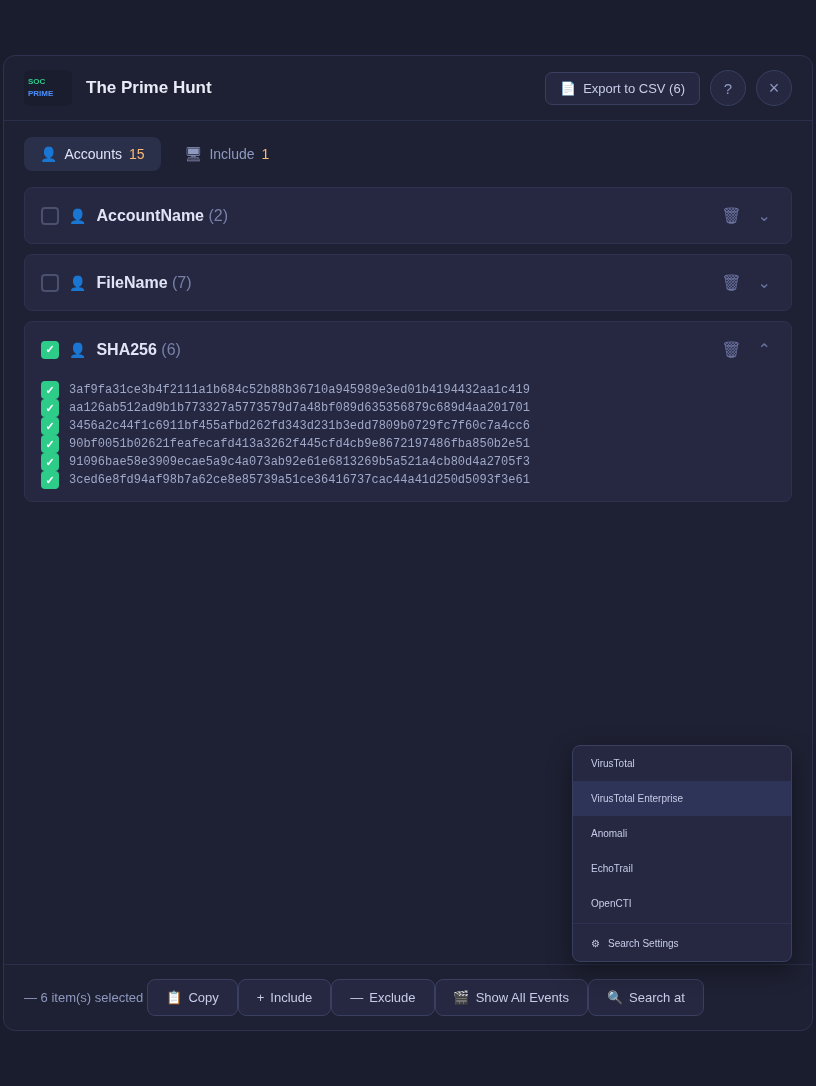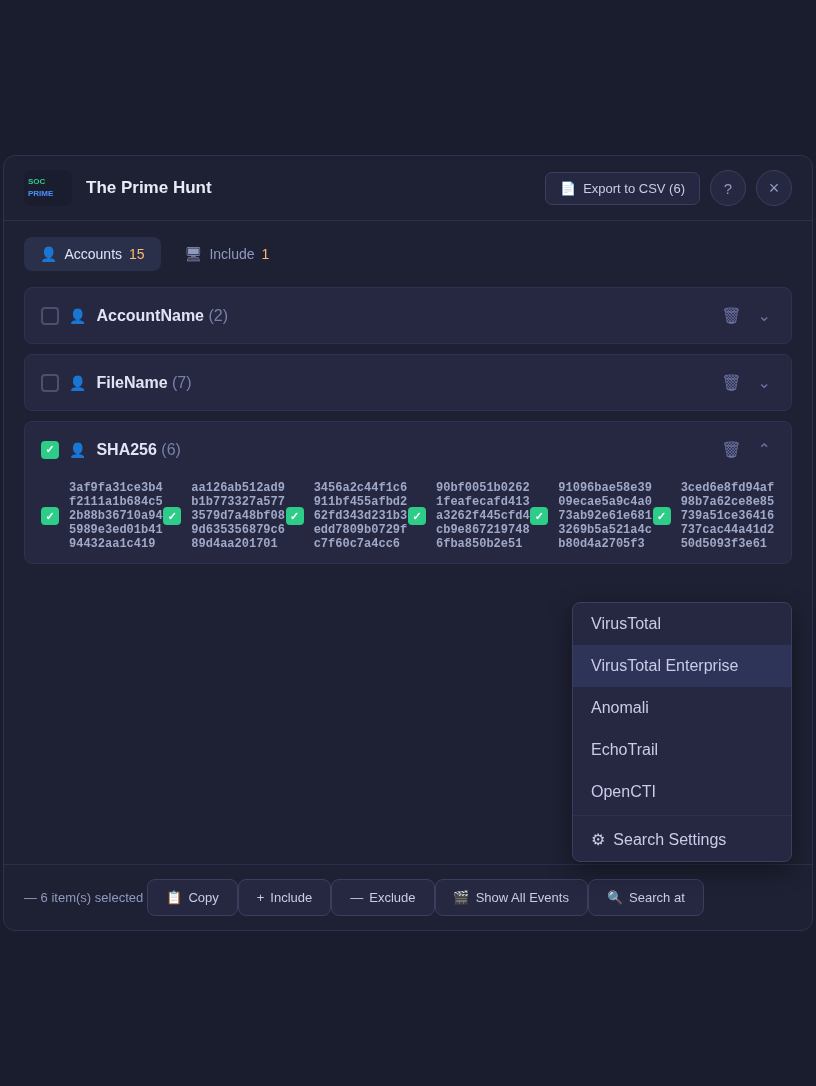--- a/index.html
+++ b/index.html
@@ -9,21 +9,21 @@
       background: #1a1d2e;
       font-family: -apple-system, BlinkMacSystemFont, 'Segoe UI', sans-serif;
       color: #e0e4f0;
       overflow: hidden;
       display: flex;
       align-items: center;
       justify-content: center;
     }
     .window {
       width: 810px;
-      height: 776px;
+      height: 976px;
       background: #1e2133;
       border-radius: 12px;
       border: 1px solid #2e3250;
       display: flex;
       flex-direction: column;
       position: relative;
     }
     
     .header {
       display: flex;
@@ -178,23 +178,22 @@
     .action-icon {
       color: #6b72a0;
       cursor: pointer;
       font-size: 16px;
       padding: 4px;
     }
     
     .hash-list {
       padding: 4px 16px 12px 16px;
       display: flex;
-      flex-direction: row;
+      flex-direction: column;
       gap: 0;
-      font-weight: bold;
     }
     .hash-item {
       display: flex;
       align-items: center;
       gap: 10px;
     }
     .hash-checkbox {
       width: 18px;
       height: 18px;
       border-radius: 4px;
@@ -254,21 +253,21 @@
       background: #252840;
       border: 1px solid #3a3f60;
       border-radius: 8px;
       width: 220px;
       overflow: hidden;
       z-index: 100;
       box-shadow: 0 8px 24px rgba(0,0,0,0.4);
     }
     .dropdown-item {
       padding: 12px 18px;
-      font-size: 16px;
+      font-size: 10px;
       color: #c8cce8;
       cursor: pointer;
       display: flex;
       align-items: center;
       gap: 8px;
     }
     .dropdown-item.highlighted {
       background: #2e3358;
     }
     .dropdown-divider {

